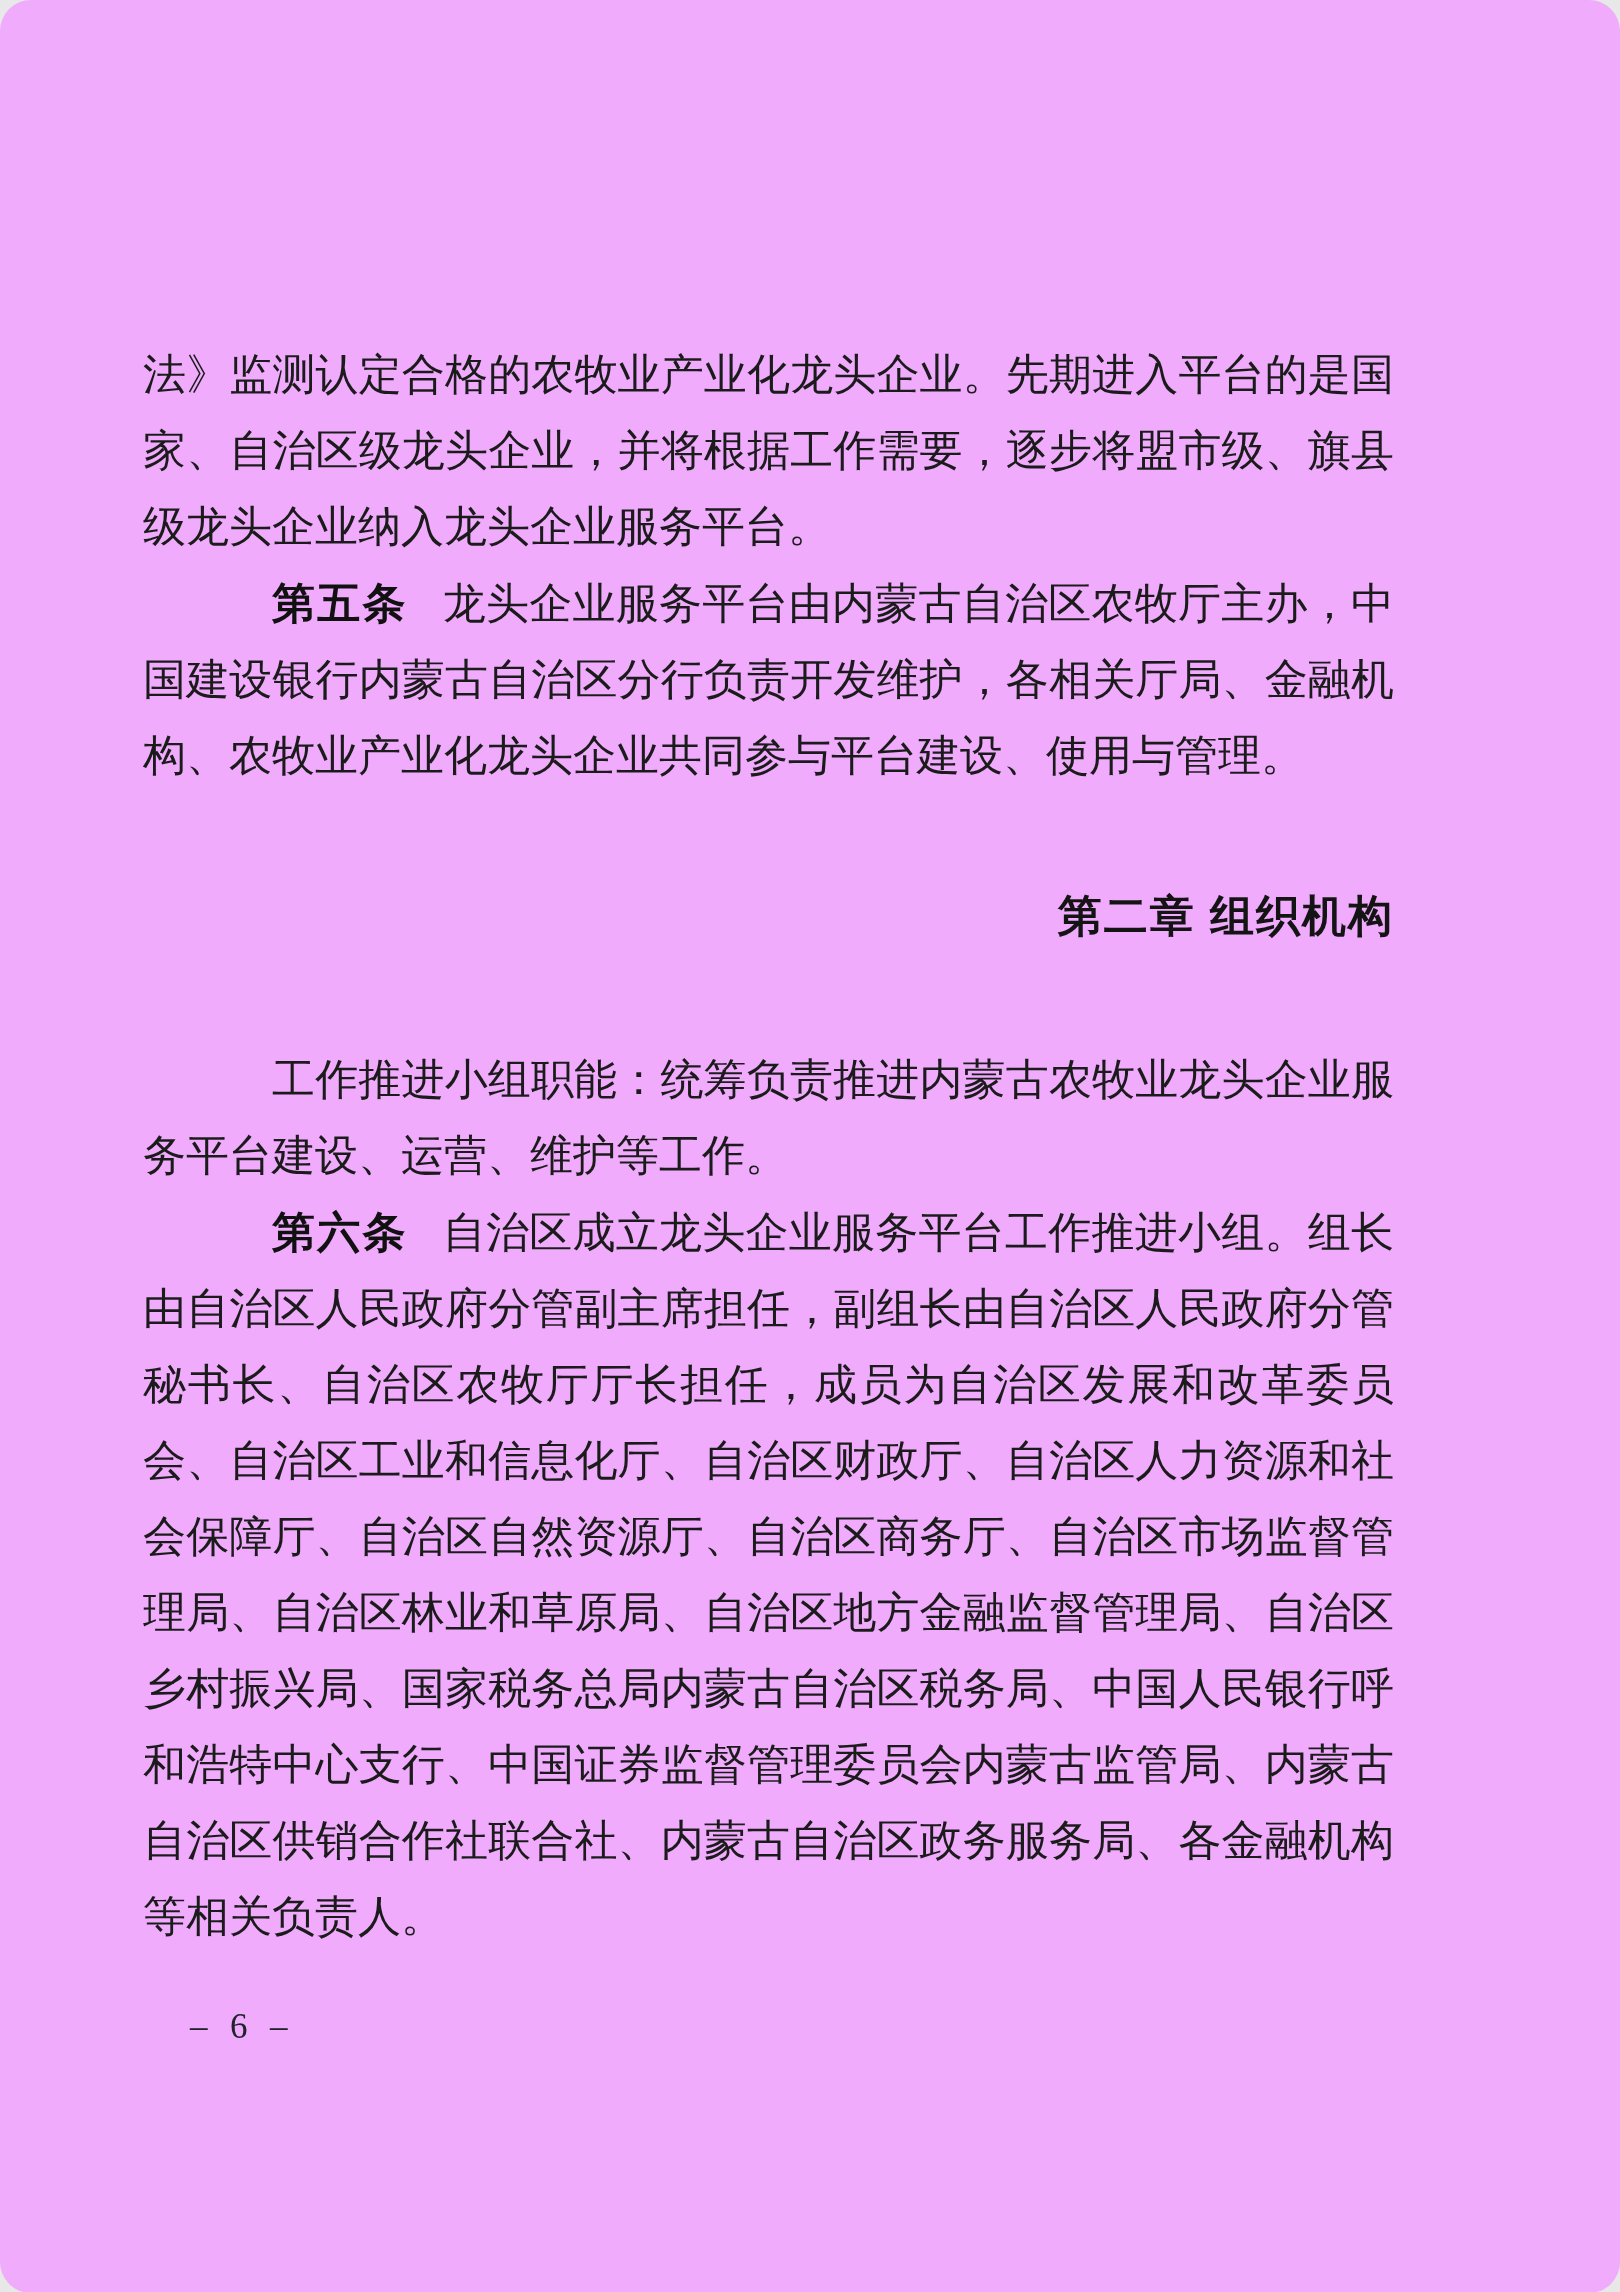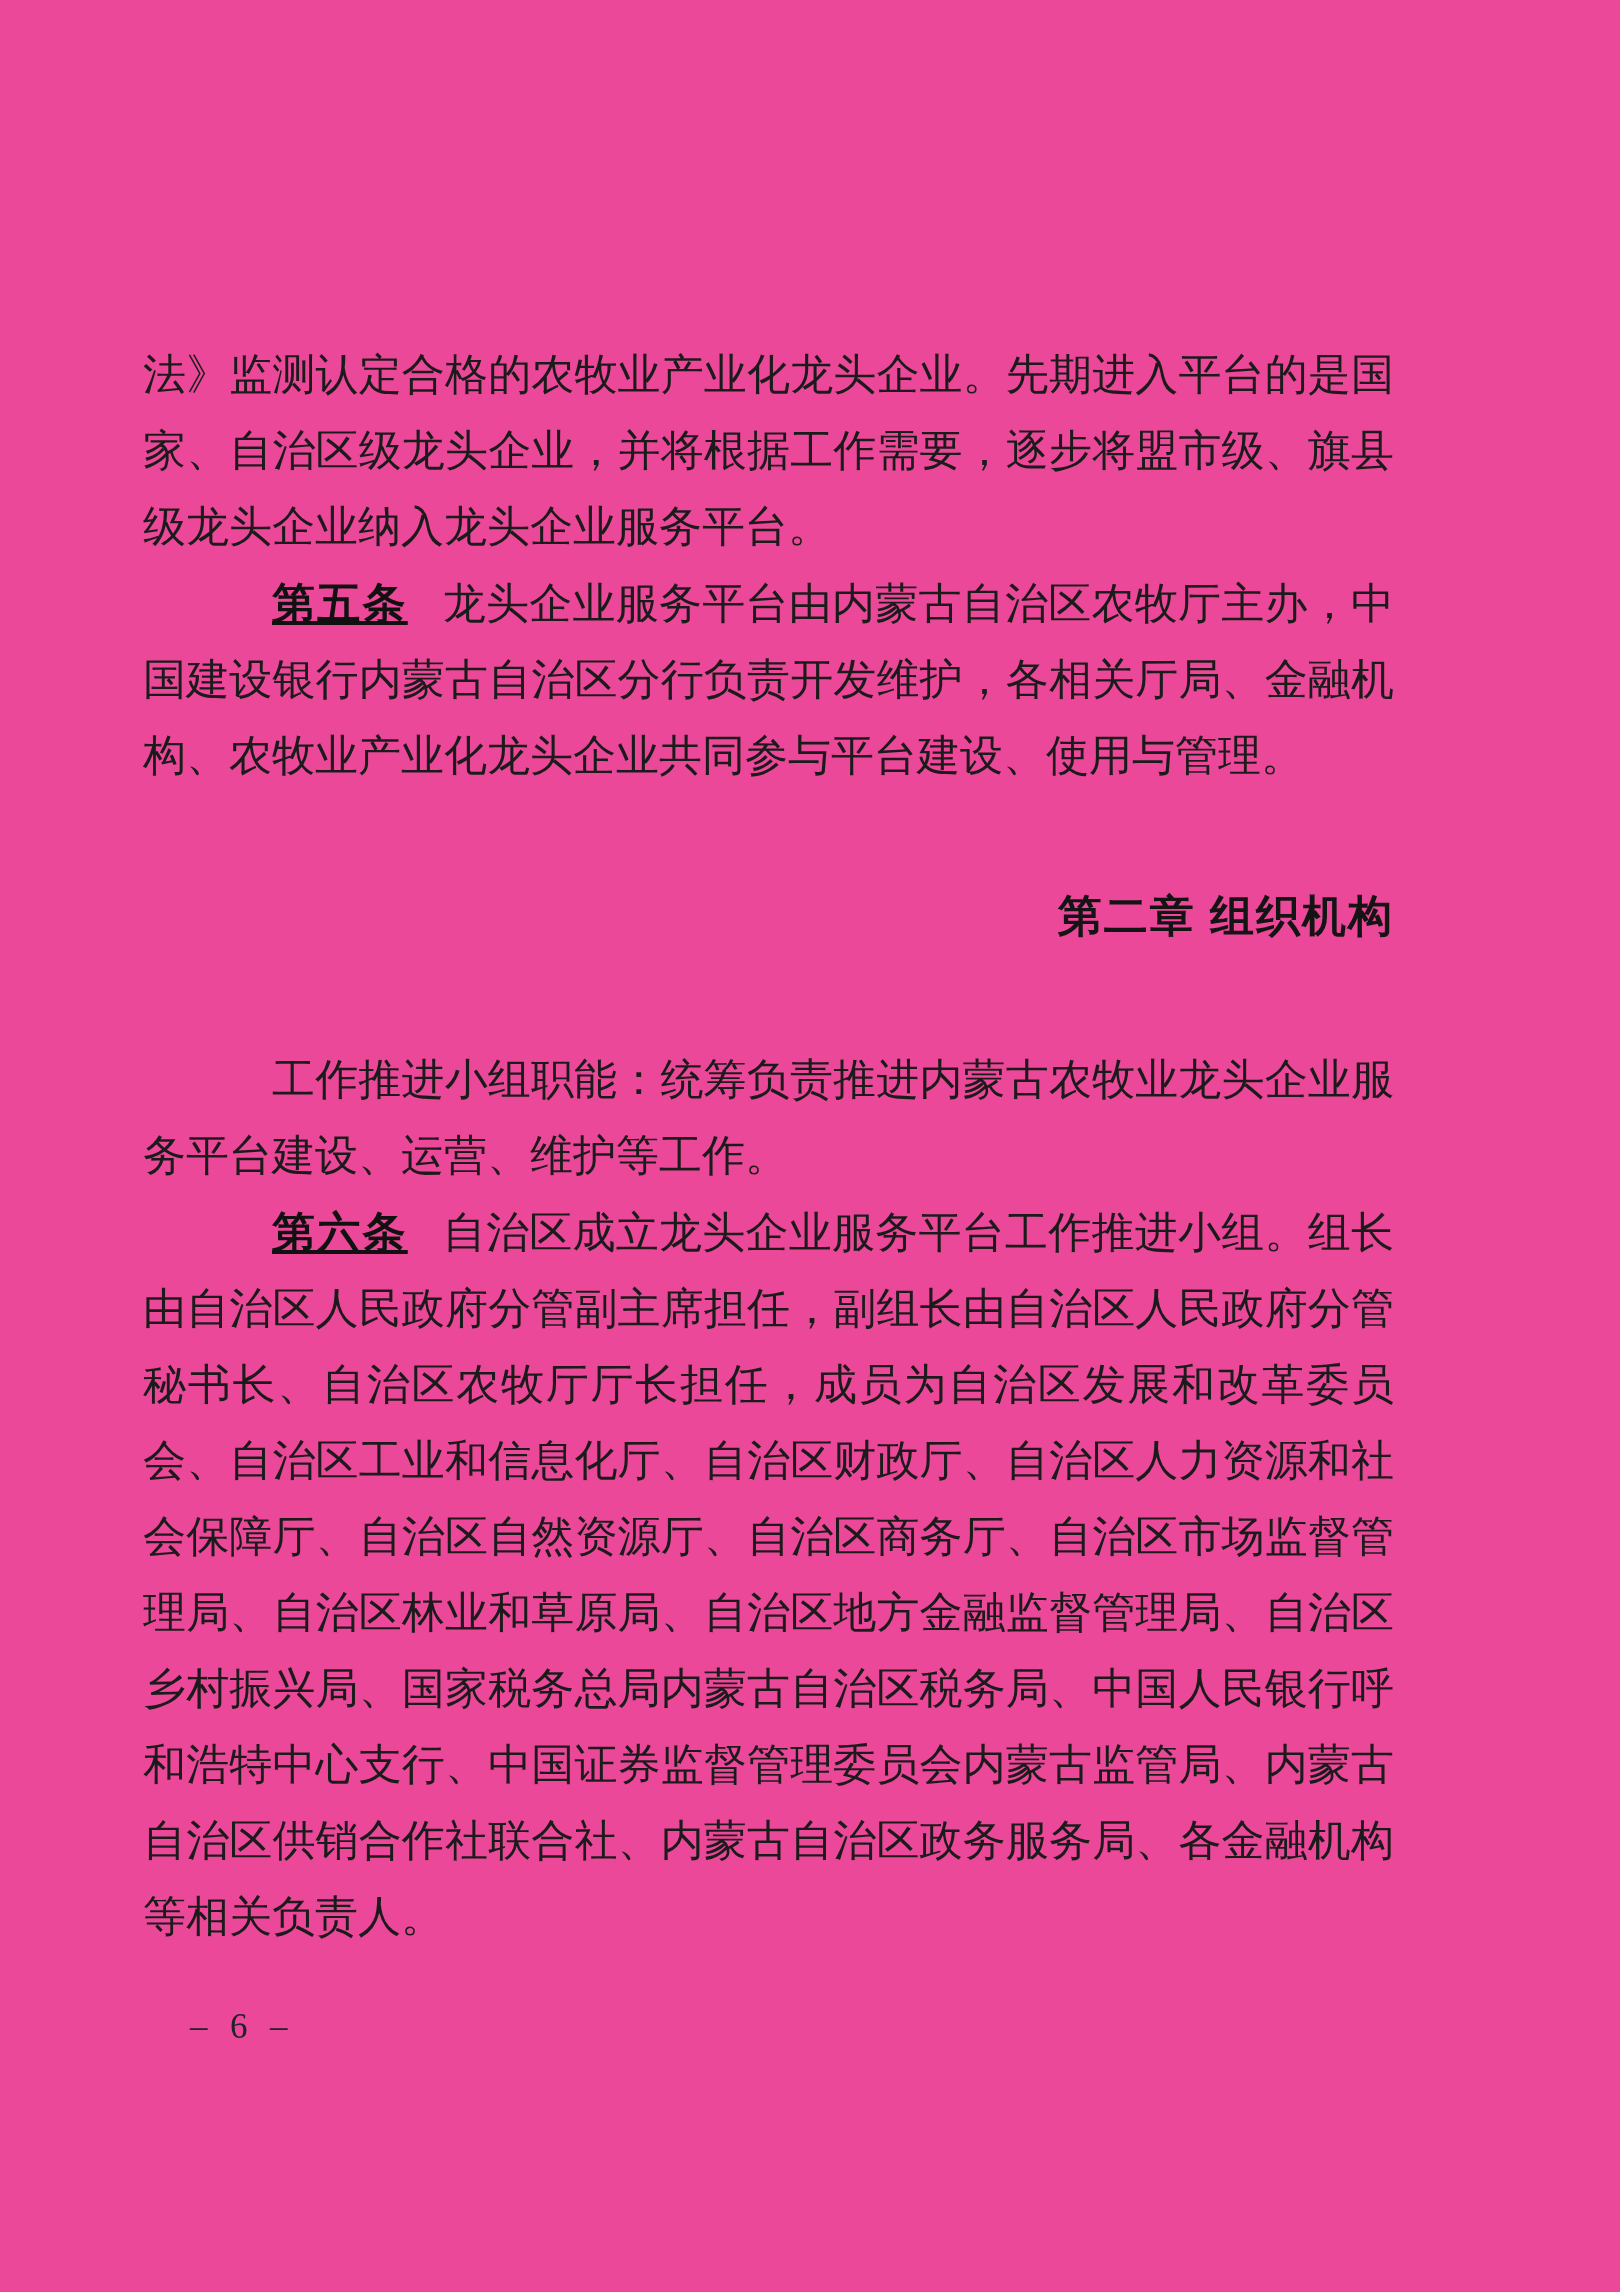--- a/index.html
+++ b/index.html
@@ -2,43 +2,43 @@
 <html><head>
 <meta charset="utf-8">
 <style>
   * { box-sizing: border-box; }
   html, body { margin: 0; padding: 0; background: #e8e8e8; }
   .page {
     position: relative;
     width: 1620px;
     height: 2293px;
     margin: 0 auto;
-    background: #ec4899;
+    background: #f0abfc;
     color: #1b1b1b;
     font-family: "Liberation Serif", serif;
     overflow: hidden;
+    border-radius: 31px;
   }
   .content {
     position: absolute;
     left: 143px;
     top: 337px;
     width: 1251px;
     font-size: 43px;
     line-height: 76px;
     text-align: justify;
   }
   .para { margin: 0; }
   .para.indent { text-indent: 129px; }
   .lead {
     font-family: "Liberation Sans", sans-serif;
     font-weight: 700;
     letter-spacing: 2px;
     margin-right: 35px;
     color: #111;
-    text-decoration: underline;
   }
   .chapter {
     margin: 84px 0 88px 0;
     font-family: "Liberation Sans", sans-serif;
     font-weight: 700;
     font-size: 44px;
     line-height: 76px;
     text-align: right;
     text-indent: 0;
     letter-spacing: 2px;

